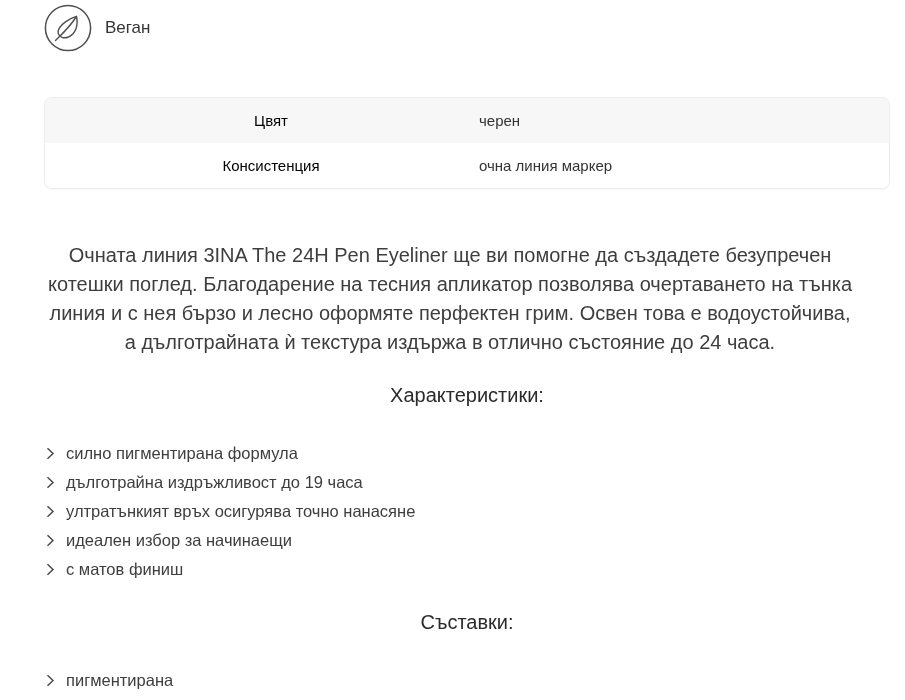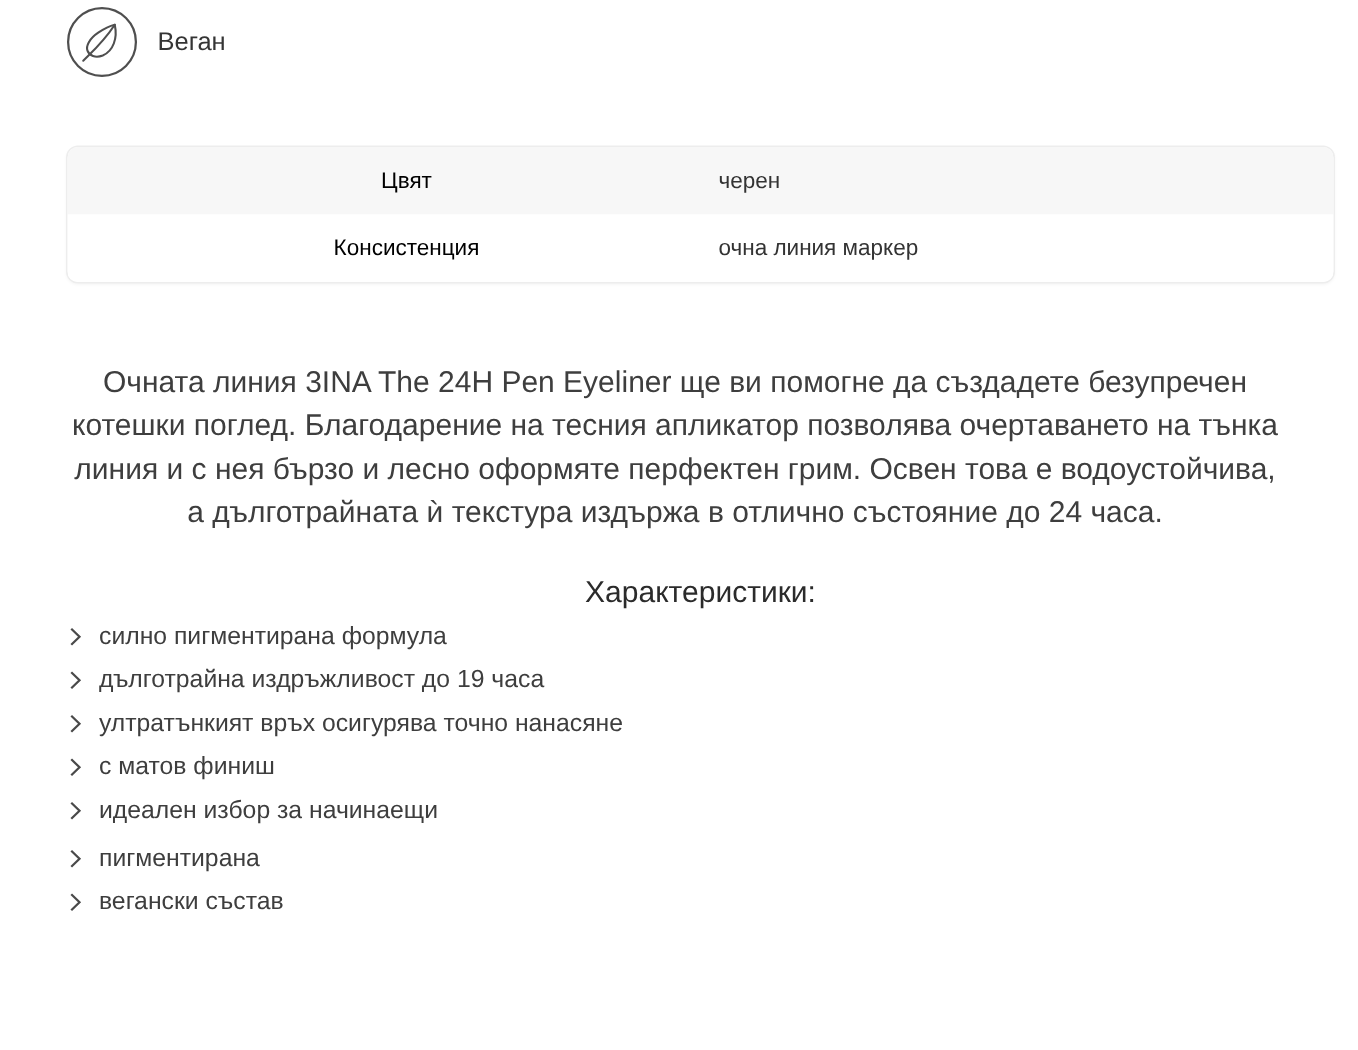--- a/index.html
+++ b/index.html
@@ -73,21 +73,21 @@
     margin: 27px 0 0 0;
     font-size: 20px;
     line-height: 23px;
     font-weight: 400;
     color: #2b2b2b;
   }
 
   
   .feature-list {
     list-style: none;
-    margin: 3px 0 0 0;
+    margin: 32px 0 0 0;
     padding: 0;
   }
   .feature-list li {
     display: flex;
     align-items: center;
     gap: 11px;
     height: 29px;
     font-size: 16.5px;
     color: #3e3e3e;
   }
@@ -152,32 +152,33 @@
           </svg>
         </span>
       <span>ултратънкият връх осигурява точно нанасяне</span>
     </li>
     <li>
       <span class="chev">
           <svg width="9" height="13" viewBox="0 0 9 13">
             <path d="M1.5 1.2 L7 6.5 L1.5 11.8" fill="none" stroke="#4a4a4a" stroke-width="1.5"></path>
           </svg>
         </span>
-      <span>с матов финиш</span>
+      <span>идеален избор за начинаещи</span>
     </li>
     <li>
       <span class="chev">
           <svg width="9" height="13" viewBox="0 0 9 13">
             <path d="M1.5 1.2 L7 6.5 L1.5 11.8" fill="none" stroke="#4a4a4a" stroke-width="1.5"></path>
           </svg>
         </span>
-      <span>идеален избор за начинаещи</span>
+      <span>с матов финиш</span>
     </li>
   </ul>
 
+  <h2 class="section-heading">Съставки:</h2>
   <ul class="feature-list">
     <li>
       <span class="chev">
           <svg width="9" height="13" viewBox="0 0 9 13">
             <path d="M1.5 1.2 L7 6.5 L1.5 11.8" fill="none" stroke="#4a4a4a" stroke-width="1.5"></path>
           </svg>
         </span>
       <span>пигментирана</span>
     </li>
     <li>

